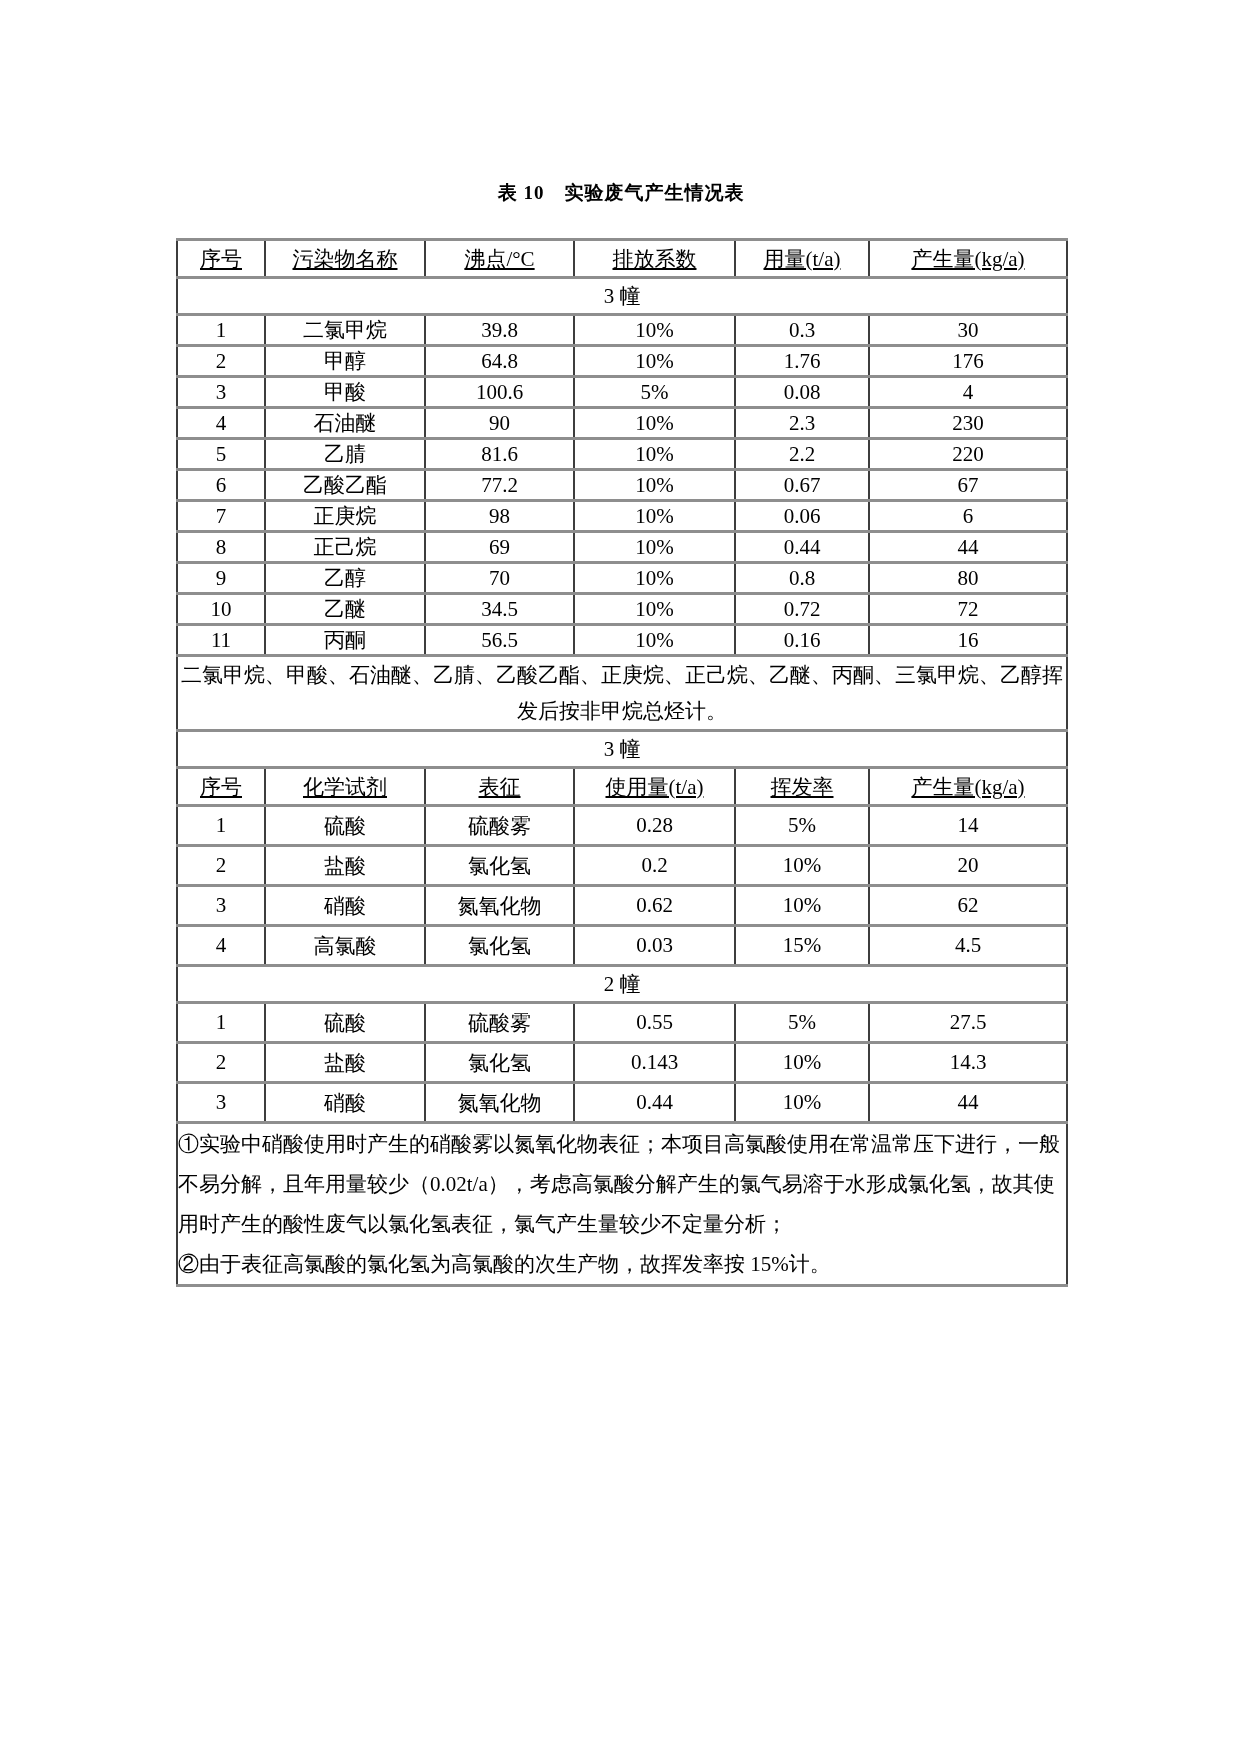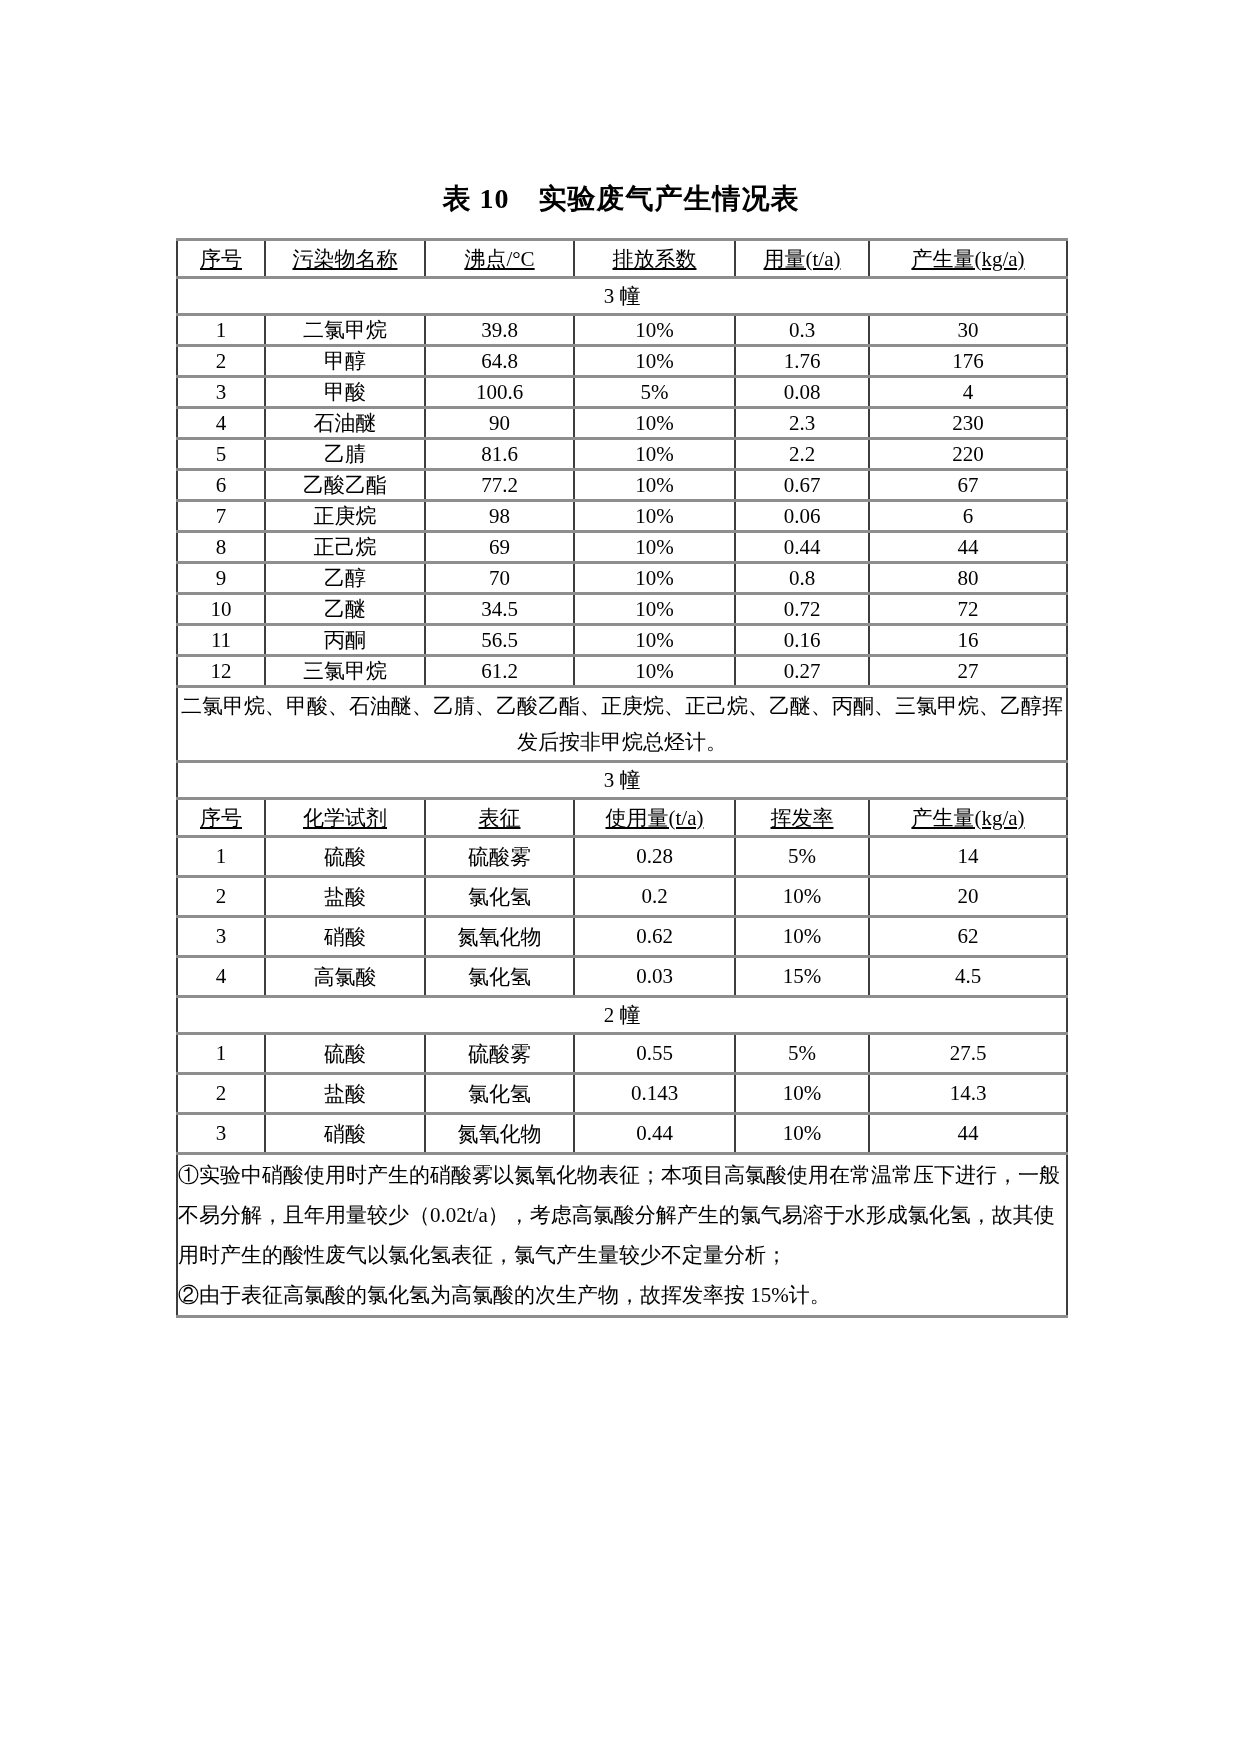--- a/index.html
+++ b/index.html
@@ -20,21 +20,21 @@
     height: 1754px;
     background: #ffffff;
   }
   .doc-title {
     position: absolute;
     top: 180px;
     left: 176px;
     width: 890px;
     margin: 0;
     text-align: center;
-    font-size: 28px;
+    font-size: 19px;
     font-weight: bold;
     letter-spacing: 1px;
   }
   table.tbl {
     position: absolute;
     top: 238px;
     left: 176px;
     width: 890px;
     border-collapse: collapse;
     table-layout: fixed;
@@ -187,28 +187,20 @@
           <td>72</td>
         </tr>
         <tr class="d1">
           <td>11</td>
           <td>丙酮</td>
           <td>56.5</td>
           <td>10%</td>
           <td>0.16</td>
           <td>16</td>
         </tr>
-        <tr class="d1">
-          <td>12</td>
-          <td>三氯甲烷</td>
-          <td>61.2</td>
-          <td>10%</td>
-          <td>0.27</td>
-          <td>27</td>
-        </tr>
         <tr>
           <td colspan="6" class="notecell">二氯甲烷、甲酸、石油醚、乙腈、乙酸乙酯、正庚烷、正己烷、乙醚、丙酮、三氯甲烷、乙醇挥发后按非甲烷总烃计。</td>
         </tr>
         <tr class="bld">
           <td colspan="6">3 幢</td>
         </tr>
         <tr class="hdr">
           <td>序号</td>
           <td>化学试剂</td>
           <td>表征</td>

